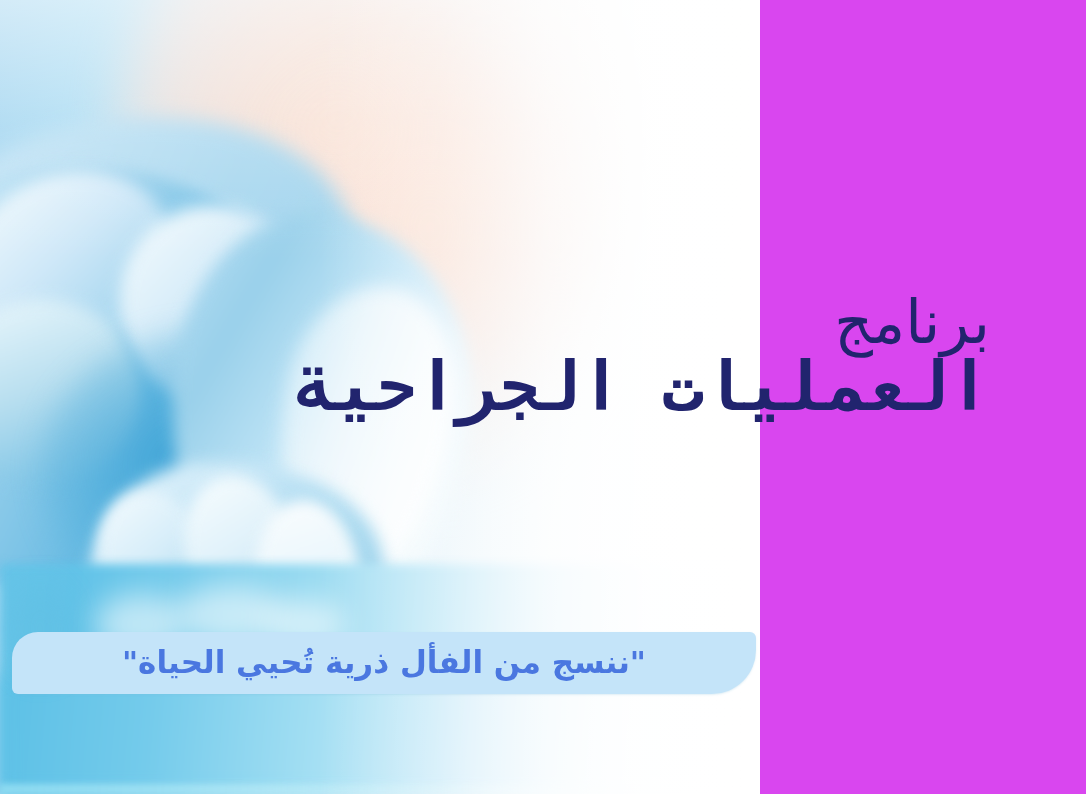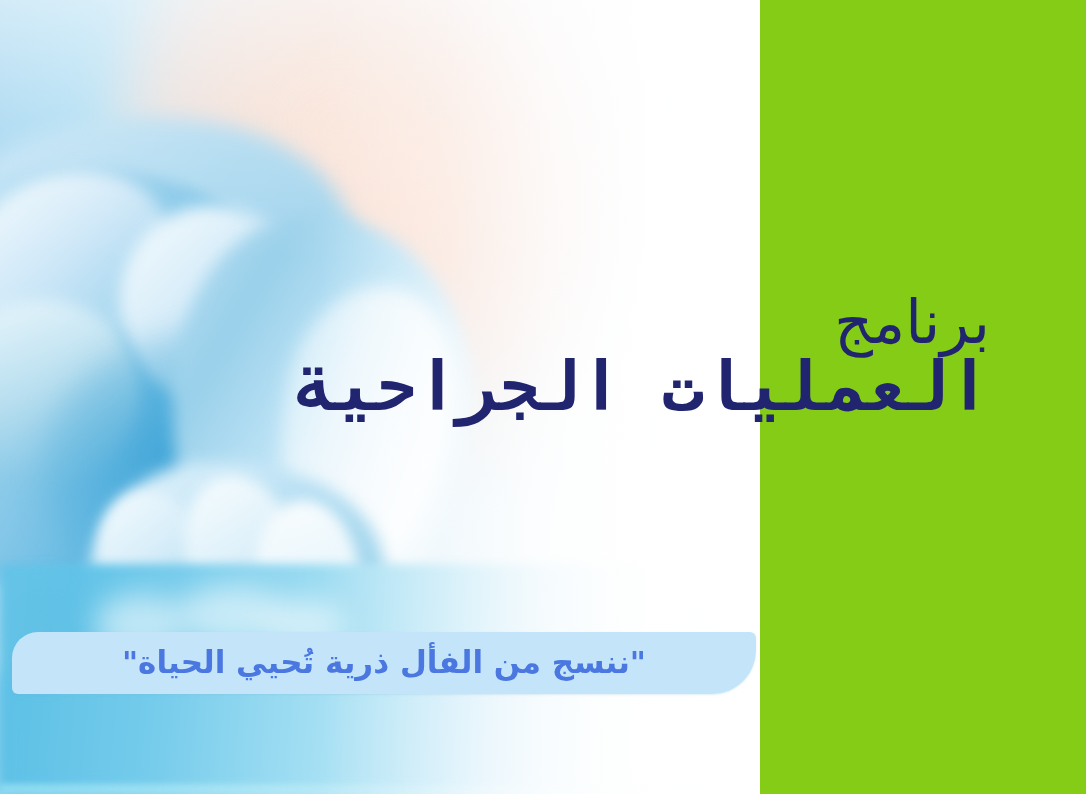--- a/index.html
+++ b/index.html
@@ -10,21 +10,21 @@
   }
   body {
     font-family: "DejaVu Sans", sans-serif;
   }
 
   .poster {
     position: relative;
     width: 1086px;
     height: 794px;
     overflow: hidden;
-    background: #84cc16;
+    background: #d946ef;
   }
 
   
   .photo {
     position: absolute;
     left: 0;
     top: 0;
     width: 760px;
     height: 794px;
     overflow: hidden;

